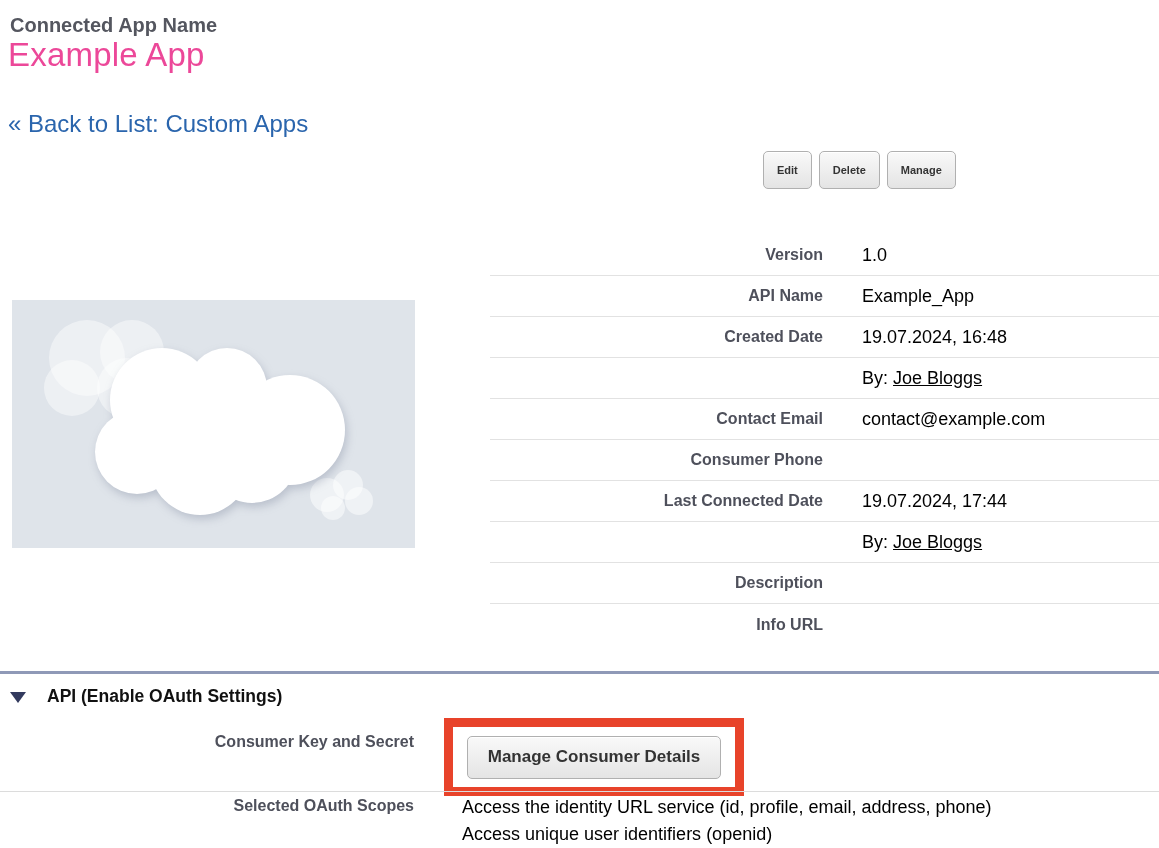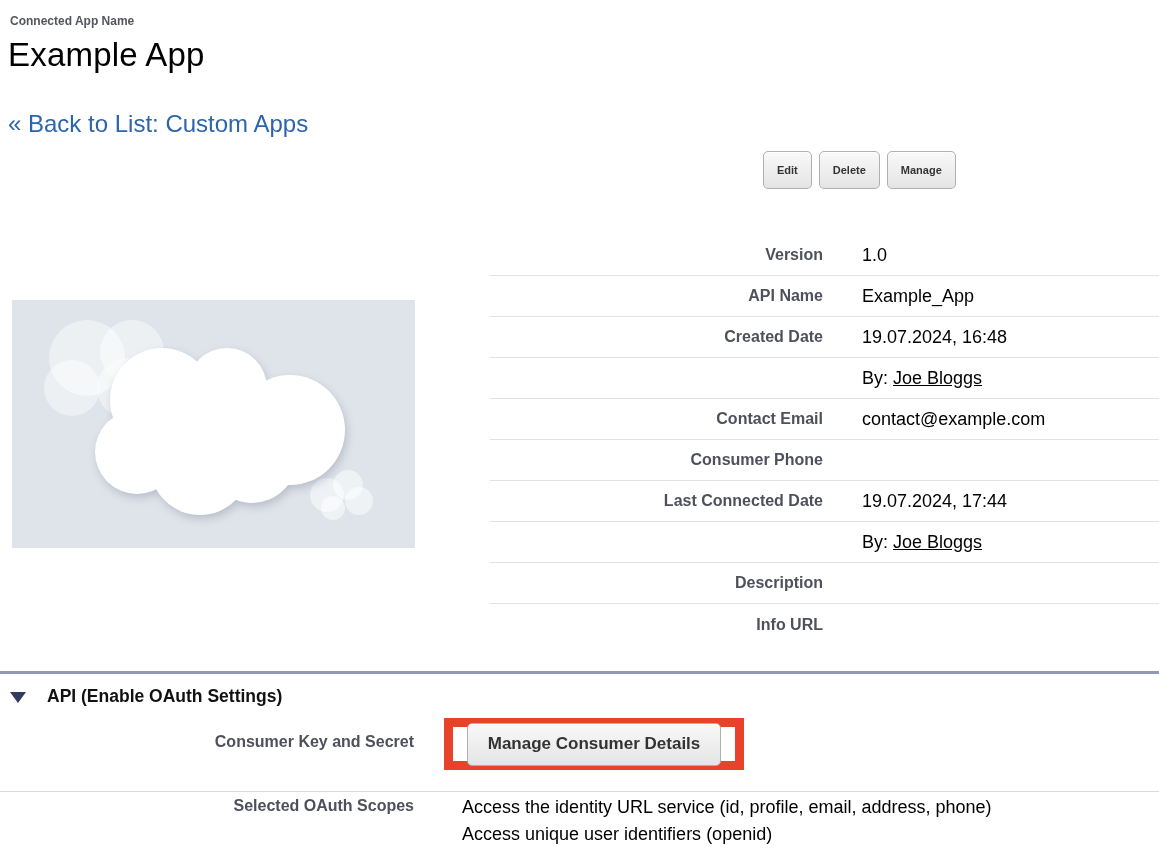--- a/index.html
+++ b/index.html
@@ -9,25 +9,25 @@
     position: relative;
     width: 1159px;
     height: 848px;
     background: #ffffff;
     overflow: hidden;
   }
 
   
   .app-name-label {
     position: absolute; left: 10px; top: 14px;
-    font-size: 12px; font-weight: bold; color: #54565f;
+    font-size: 20px; font-weight: bold; color: #54565f;
   }
   .page-title {
     position: absolute; left: 8px; top: 36px;
-    font-size: 33px; font-weight: 400; color: #000000;
+    font-size: 33px; font-weight: 400; color: #ec4899;
     letter-spacing: 0.2px;
   }
   .back-link {
     position: absolute; left: 8px; top: 110px;
     font-size: 24px; color: #2a65ad; text-decoration: none; cursor: pointer;
   }
 
   
   .toolbar {
     position: absolute; left: 763px; top: 151px;
@@ -93,21 +93,21 @@
 
   .oauth-label {
     position: absolute; left: 0; width: 414px; text-align: right;
     font-size: 16px; font-weight: bold; color: #4e505b;
   }
   .consumer-label { top: 733px; }
   .scopes-label { top: 797px; }
 
   .highlight-box {
     position: absolute; left: 444px; top: 718px;
-    width: 300px; height: 52px;
+    width: 300px; height: 78px;
     border: 9px solid #e8432a;
     display: flex; align-items: center; justify-content: center;
   }
   .manage-consumer-btn { height: 43px; font-size: 17px; padding: 0 20px; }
 
   .row-divider-2 {
     position: absolute; left: 0; top: 791px; width: 100%; height: 1px;
     background: #dcdcdc;
   }
   .scopes-values {

